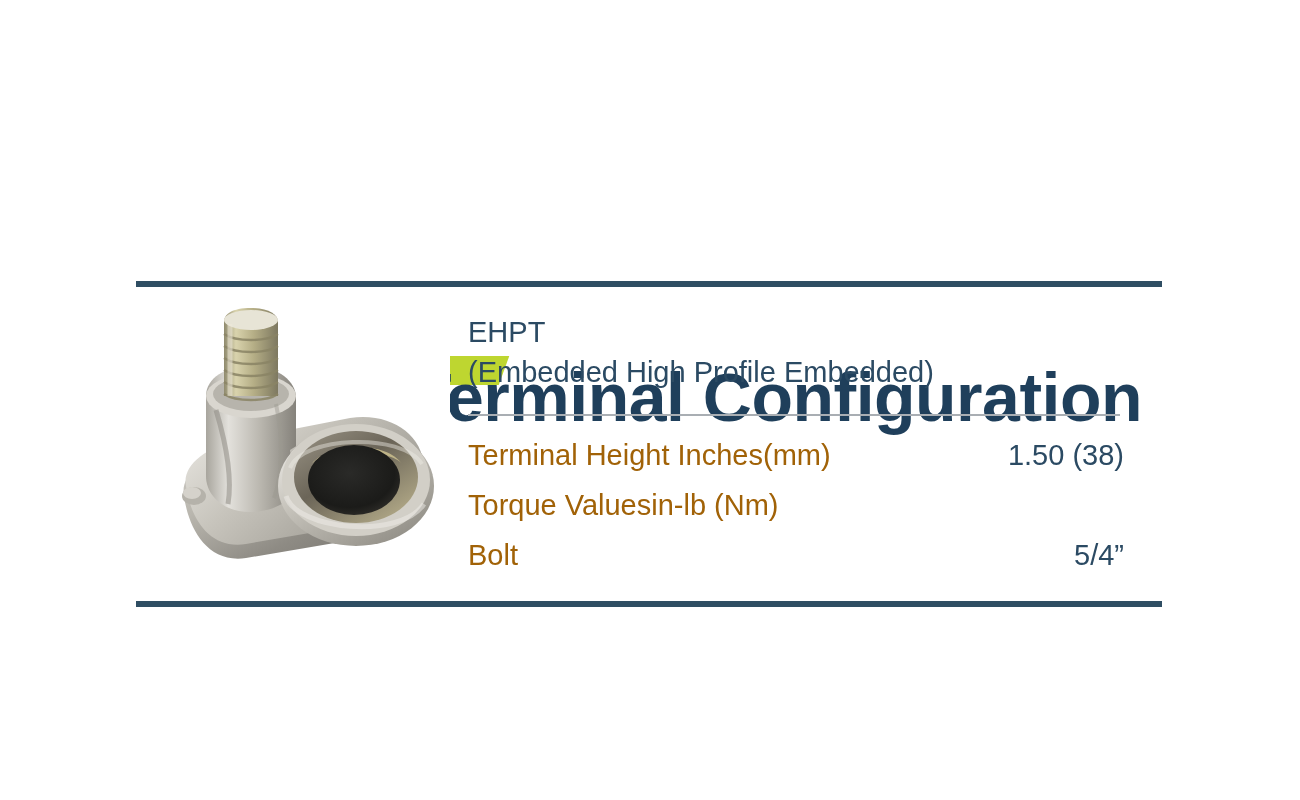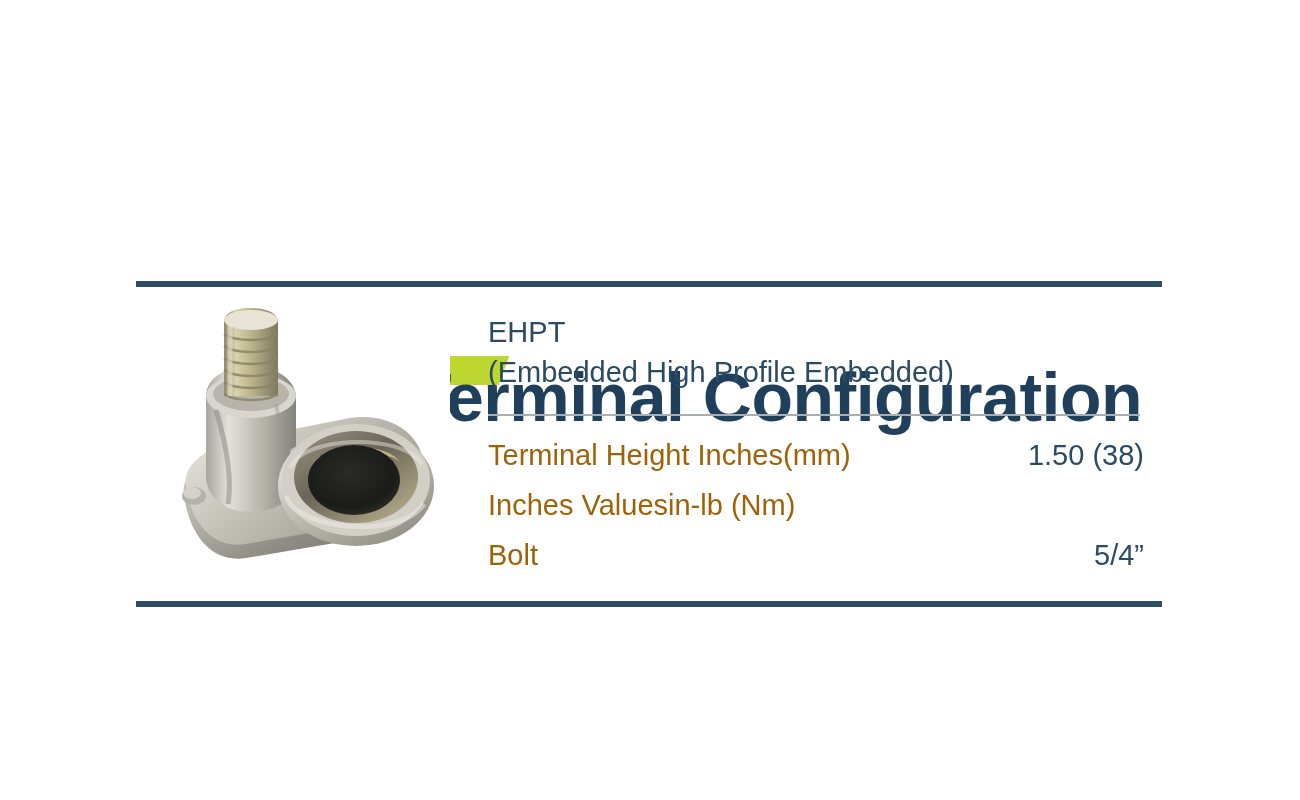--- a/index.html
+++ b/index.html
@@ -80,21 +80,21 @@
     top: 300px;
     width: 300px;
     height: 290px;
     background: #ffffff;
   }
   .photo svg { display: block; }
 
   
   .spec-panel {
     position: absolute;
-    left: 488px;
+    left: 468px;
     top: 312px;
     width: 656px;
   }
   .spec-name {
     font-size: 29px;
     line-height: 40px;
     color: #2b4a63;
     white-space: nowrap;
   }
   .spec-fullname {
@@ -240,21 +240,21 @@
     <div class="spec-fullname">(Embedded High Profile Embedded)</div>
 
     <div class="spec-divider"></div>
 
     <div class="spec-rows">
       <div class="spec-row">
         <span class="spec-label">Terminal Height Inches(mm)</span>
         <span class="spec-value">1.50 (38)</span>
       </div>
       <div class="spec-row">
-        <span class="spec-label">Inches Valuesin-lb (Nm)</span>
+        <span class="spec-label">Torque Valuesin-lb (Nm)</span>
       </div>
       <div class="spec-row">
         <span class="spec-label">Bolt</span>
         <span class="spec-value">5/4”</span>
       </div>
     </div>
   </div>
 
   <div class="rule-bottom"></div>
 

